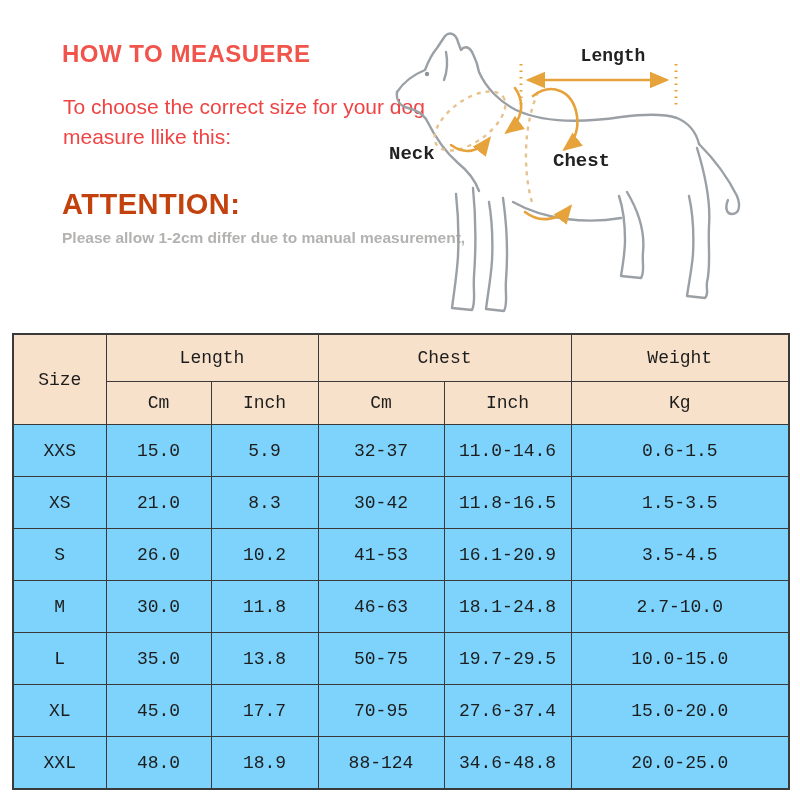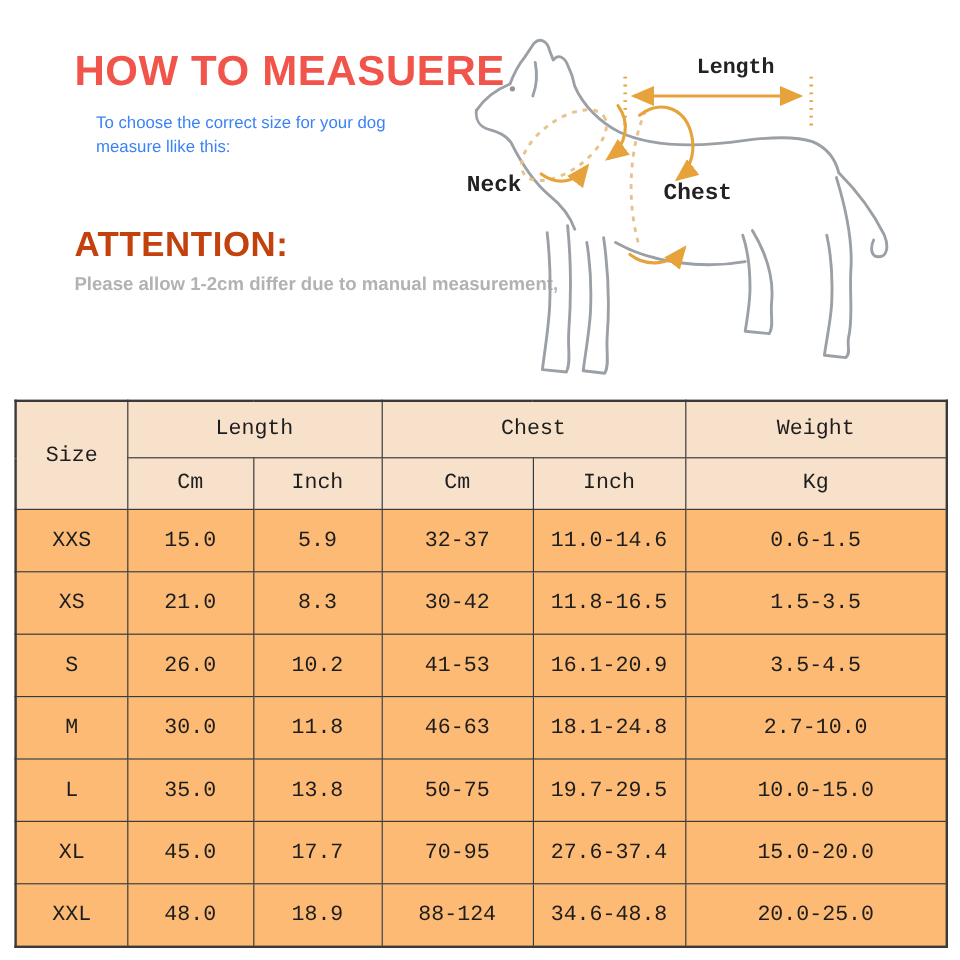--- a/index.html
+++ b/index.html
@@ -3,25 +3,25 @@
 <meta charset="utf-8">
 <style>
   html,body{margin:0;padding:0;}
   body{
     width:800px;height:800px;position:relative;background:#ffffff;
     font-family:"Liberation Sans",sans-serif;overflow:hidden;
   }
   
   .howto-title{
     position:absolute;left:62px;top:40px;margin:0;
-    font-size:35px;font-weight:800;letter-spacing:.5px;color:#f0544a;
+    font-size:24px;font-weight:800;letter-spacing:.5px;color:#f0544a;
   }
   .howto-sub{
-    position:absolute;left:80px;top:92px;margin:0;
-    font-size:14px;line-height:1.45;color:#3b82f6;
+    position:absolute;left:63px;top:92px;margin:0;
+    font-size:21px;line-height:1.45;color:#ef4444;
   }
   .attn-title{
     position:absolute;left:62px;top:188px;margin:0;
     font-size:29px;font-weight:800;color:#c2410c;letter-spacing:.5px;
   }
   .attn-body{
     position:absolute;left:62px;top:226px;margin:0;
     font-size:15.5px;font-weight:700;line-height:1.5;color:#b3b2b1;
   }
   
@@ -38,21 +38,21 @@
     font-family:"Liberation Mono",monospace;color:#1d1d1d;
     border:2px solid #3a3a3a;
   }
   .size-table th,.size-table td{
     border:1px solid #3a3a3a;text-align:center;vertical-align:middle;
     font-weight:400;padding:0;
   }
   .size-table thead th{background:#f8e1cb;font-size:18px;}
   .size-table thead tr.h1 th{height:46px;}
   .size-table thead tr.h2 th{height:42px;}
-  .size-table tbody td{height:51px;font-size:18px;background:#fdba74;}
+  .size-table tbody td{height:51px;font-size:18px;background:#7dd3fc;}
 </style>
 </head>
 <body>
 
 <h1 class="howto-title">HOW TO MEASUERE</h1>
 
 <p class="howto-sub"><span>To choose the correct size for your dog</span><br><span>measure llike this:</span></p>
 
 <h2 class="attn-title">ATTENTION:</h2>
 

